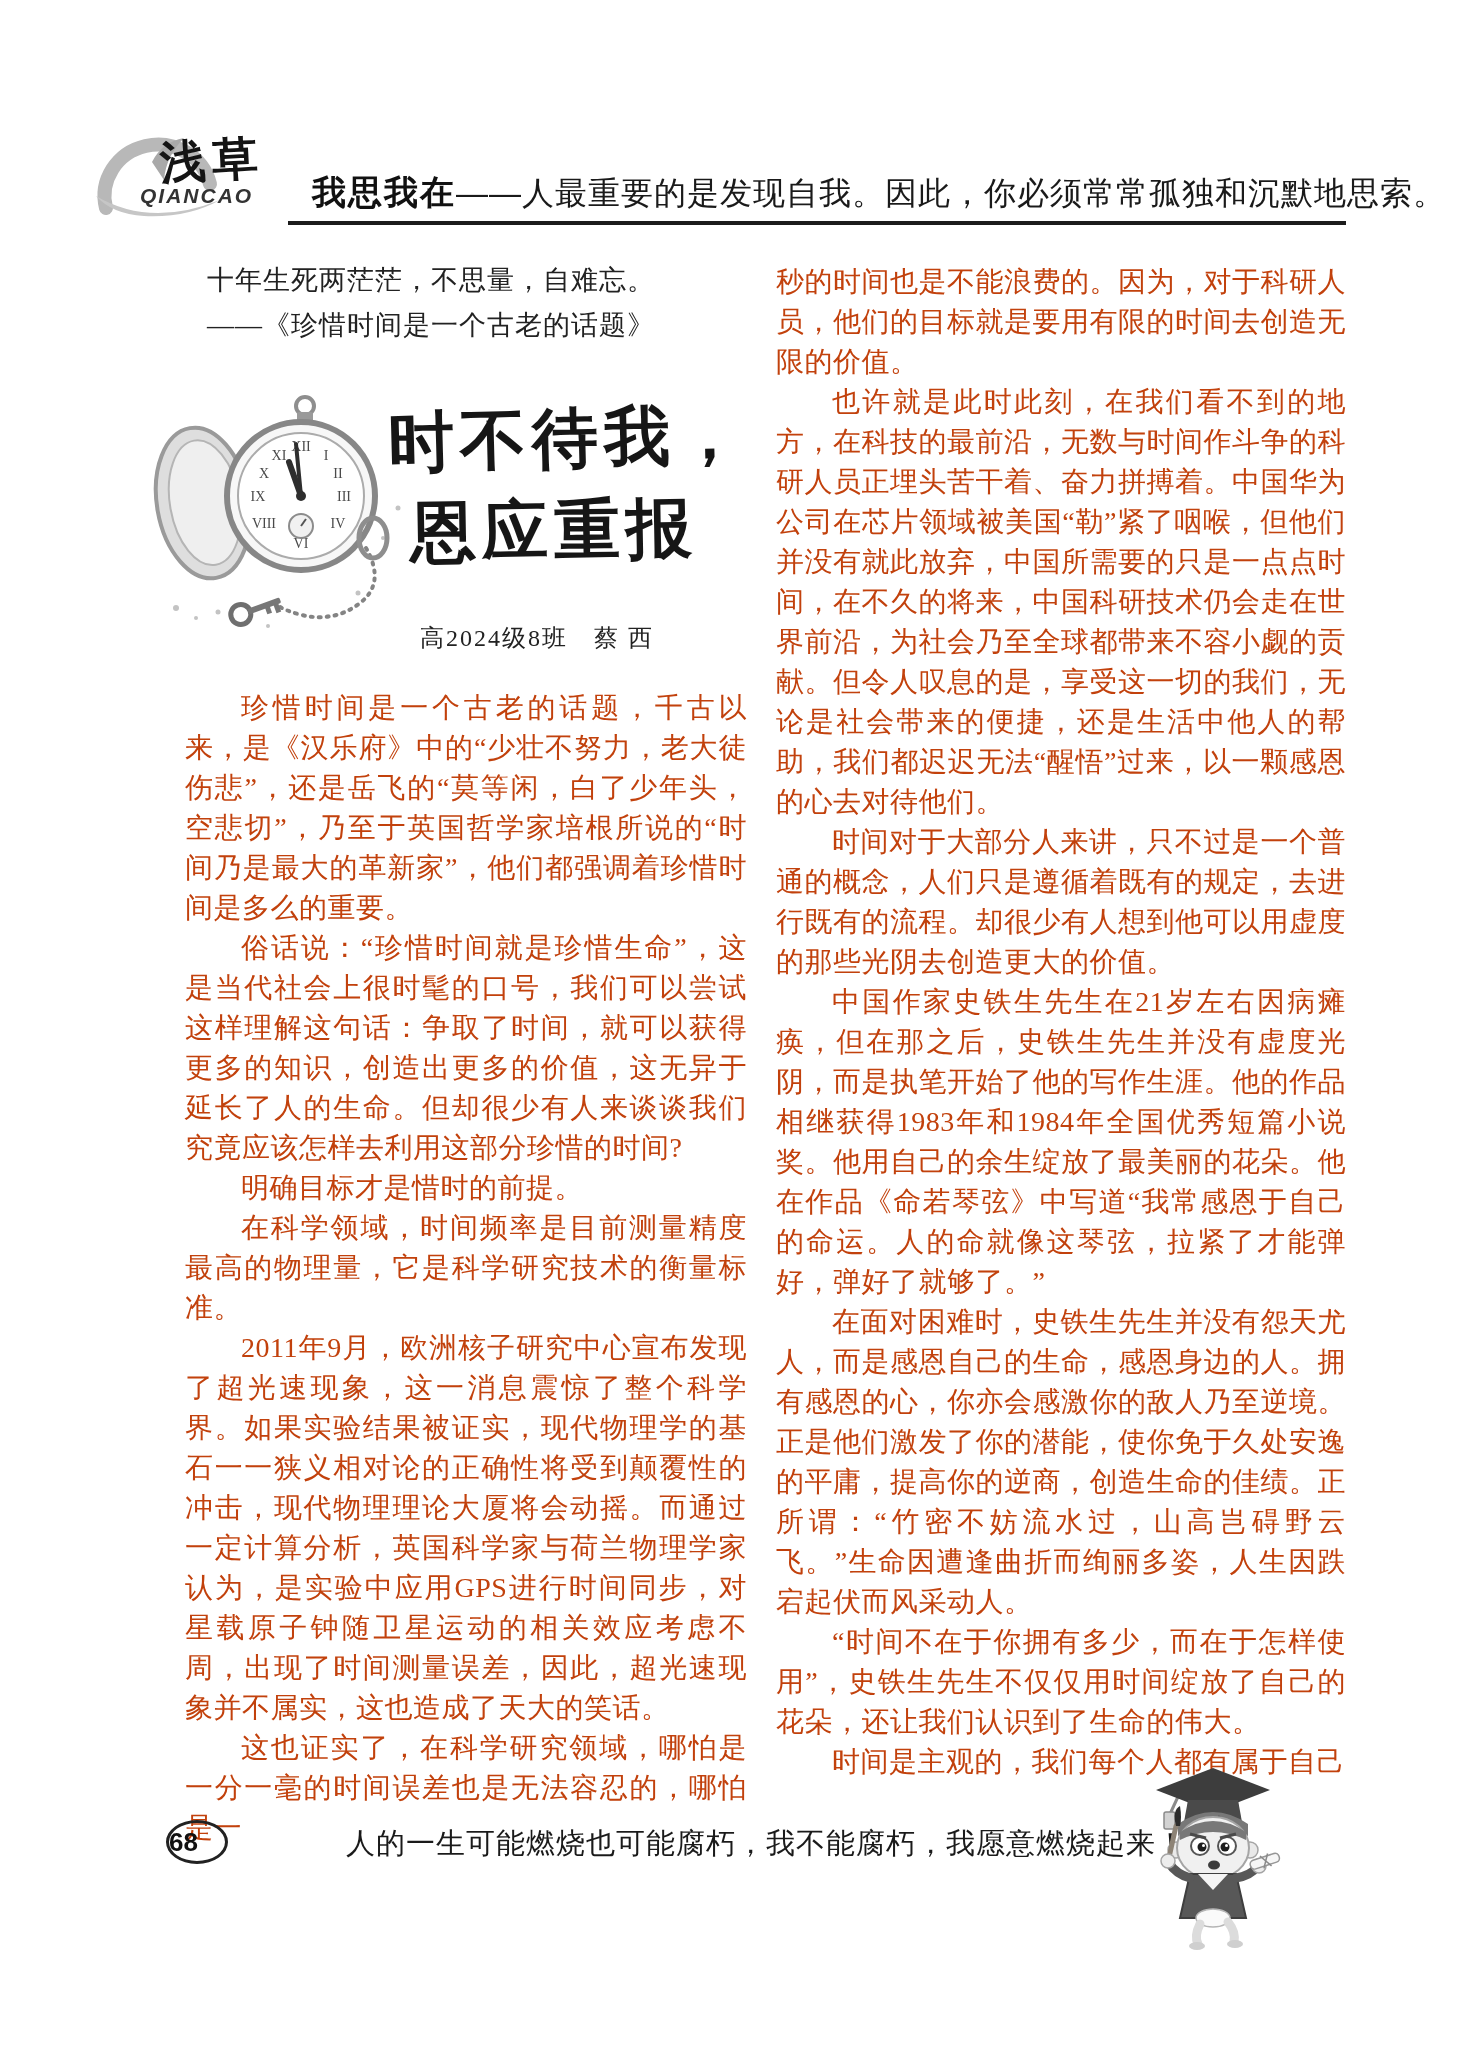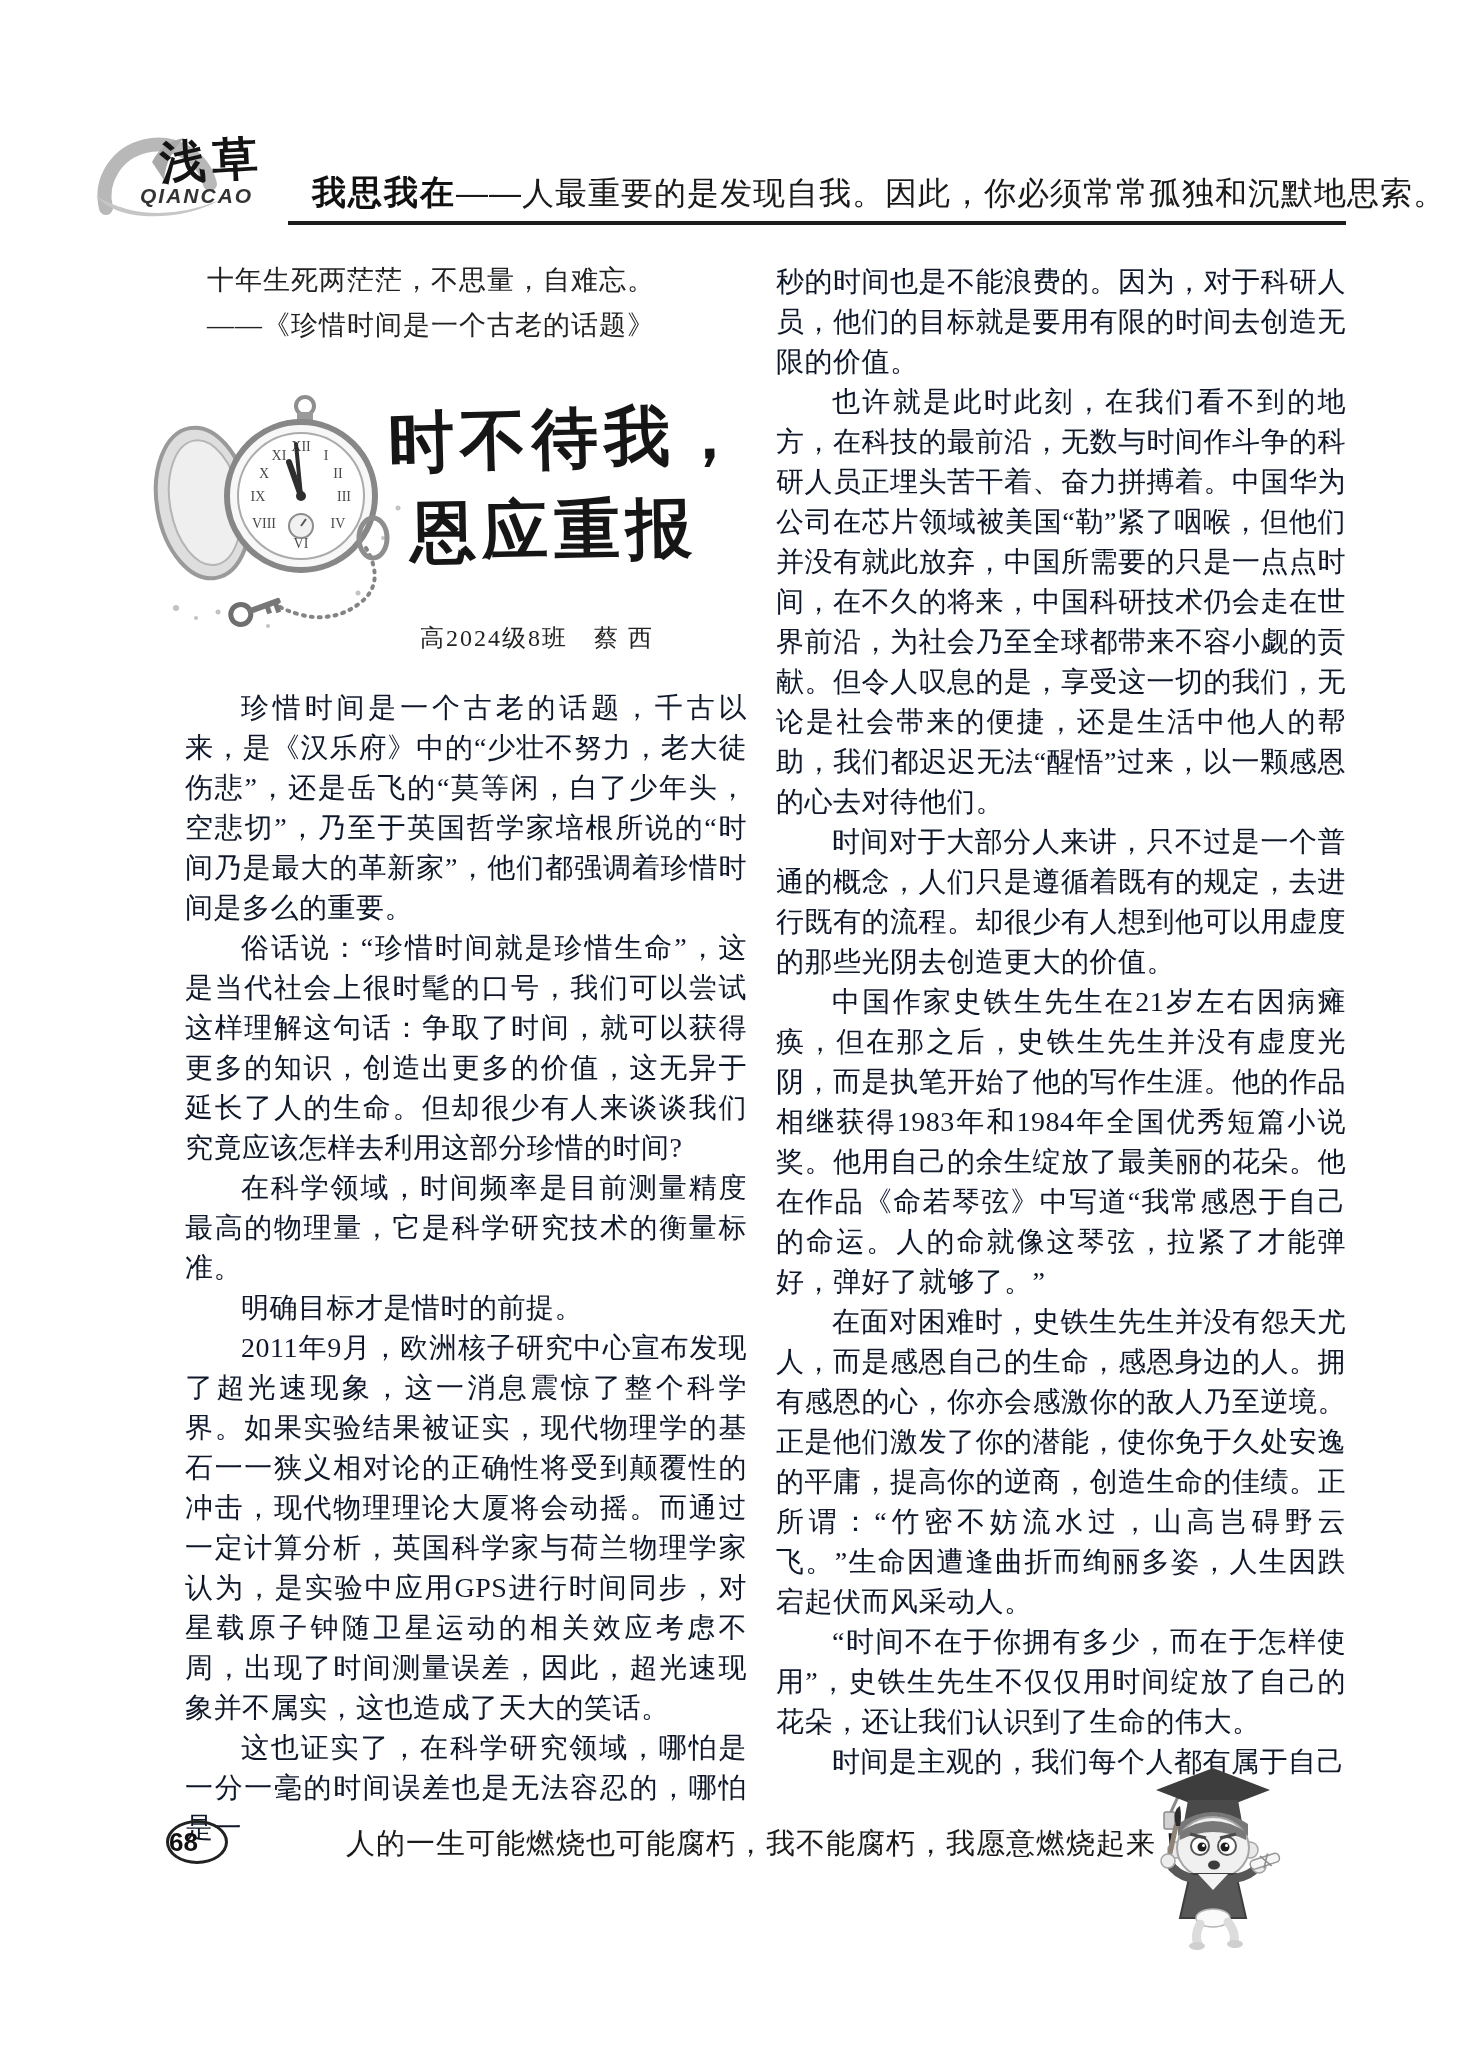--- a/index.html
+++ b/index.html
@@ -44,21 +44,21 @@
   }
   .title-l1{left:240px; top:14px; transform:rotate(-1.5deg);}
   .title-l2{left:262px; top:106px; transform:rotate(-1deg);}
   .author{
     position:absolute; left:420px; top:622px; font-size:24px; letter-spacing:2px; color:#222;
   }
   
   .col{position:absolute; text-align:justify;}
   .col p{
     margin:0; font-size:28px; line-height:40px; text-indent:2em;
-    letter-spacing:0.5px; color:#0f172a;
+    letter-spacing:0.5px; color:#c2410c;
   }
   .col p.no-indent{text-indent:0;}
   .col-left{left:185px; top:688px; width:562px;}
   .col-right{left:776px; top:262px; width:570px;}
   
   .page-num{
     position:absolute; left:166px; top:1820px; width:56px; height:38px;
     border:3px solid #222; border-radius:50%;
     font-size:26px; font-weight:bold; line-height:38px;
     font-family:"Liberation Sans",sans-serif; color:#111;
@@ -154,22 +154,22 @@
     </svg>
     <div class="title-l1">时不待我，</div>
     <div class="title-l2">恩应重报</div>
   </div>
 
   <div class="author">高2024级8班　蔡 西</div>
 
   <div class="col col-left">
     <p>珍惜时间是一个古老的话题，千古以来，是《汉乐府》中的“少壮不努力，老大徒伤悲”，还是岳飞的“莫等闲，白了少年头，空悲切”，乃至于英国哲学家培根所说的“时间乃是最大的革新家”，他们都强调着珍惜时间是多么的重要。</p>
     <p>俗话说：“珍惜时间就是珍惜生命”，这是当代社会上很时髦的口号，我们可以尝试这样理解这句话：争取了时间，就可以获得更多的知识，创造出更多的价值，这无异于延长了人的生命。但却很少有人来谈谈我们究竟应该怎样去利用这部分珍惜的时间?</p>
+    <p>明确目标才是惜时的前提。</p>
     <p>在科学领域，时间频率是目前测量精度最高的物理量，它是科学研究技术的衡量标准。</p>
-    <p>明确目标才是惜时的前提。</p>
     <p>2011年9月，欧洲核子研究中心宣布发现了超光速现象，这一消息震惊了整个科学界。如果实验结果被证实，现代物理学的基石一一狭义相对论的正确性将受到颠覆性的冲击，现代物理理论大厦将会动摇。而通过一定计算分析，英国科学家与荷兰物理学家认为，是实验中应用GPS进行时间同步，对星载原子钟随卫星运动的相关效应考虑不周，出现了时间测量误差，因此，超光速现象并不属实，这也造成了天大的笑话。</p>
     <p>这也证实了，在科学研究领域，哪怕是一分一毫的时间误差也是无法容忍的，哪怕是一</p>
   </div>
 
   <div class="col col-right">
     <p class="no-indent">秒的时间也是不能浪费的。因为，对于科研人员，他们的目标就是要用有限的时间去创造无限的价值。</p>
     <p>也许就是此时此刻，在我们看不到的地方，在科技的最前沿，无数与时间作斗争的科研人员正埋头苦干着、奋力拼搏着。中国华为公司在芯片领域被美国“勒”紧了咽喉，但他们并没有就此放弃，中国所需要的只是一点点时间，在不久的将来，中国科研技术仍会走在世界前沿，为社会乃至全球都带来不容小觑的贡献。但令人叹息的是，享受这一切的我们，无论是社会带来的便捷，还是生活中他人的帮助，我们都迟迟无法“醒悟”过来，以一颗感恩的心去对待他们。</p>
     <p>时间对于大部分人来讲，只不过是一个普通的概念，人们只是遵循着既有的规定，去进行既有的流程。却很少有人想到他可以用虚度的那些光阴去创造更大的价值。</p>
     <p>中国作家史铁生先生在21岁左右因病瘫痪，但在那之后，史铁生先生并没有虚度光阴，而是执笔开始了他的写作生涯。他的作品相继获得1983年和1984年全国优秀短篇小说奖。他用自己的余生绽放了最美丽的花朵。他在作品《命若琴弦》中写道“我常感恩于自己的命运。人的命就像这琴弦，拉紧了才能弹好，弹好了就够了。”</p>
     <p>在面对困难时，史铁生先生并没有怨天尤人，而是感恩自己的生命，感恩身边的人。拥有感恩的心，你亦会感激你的敌人乃至逆境。正是他们激发了你的潜能，使你免于久处安逸的平庸，提高你的逆商，创造生命的佳绩。正所谓：“竹密不妨流水过，山高岂碍野云飞。”生命因遭逢曲折而绚丽多姿，人生因跌宕起伏而风采动人。</p>

